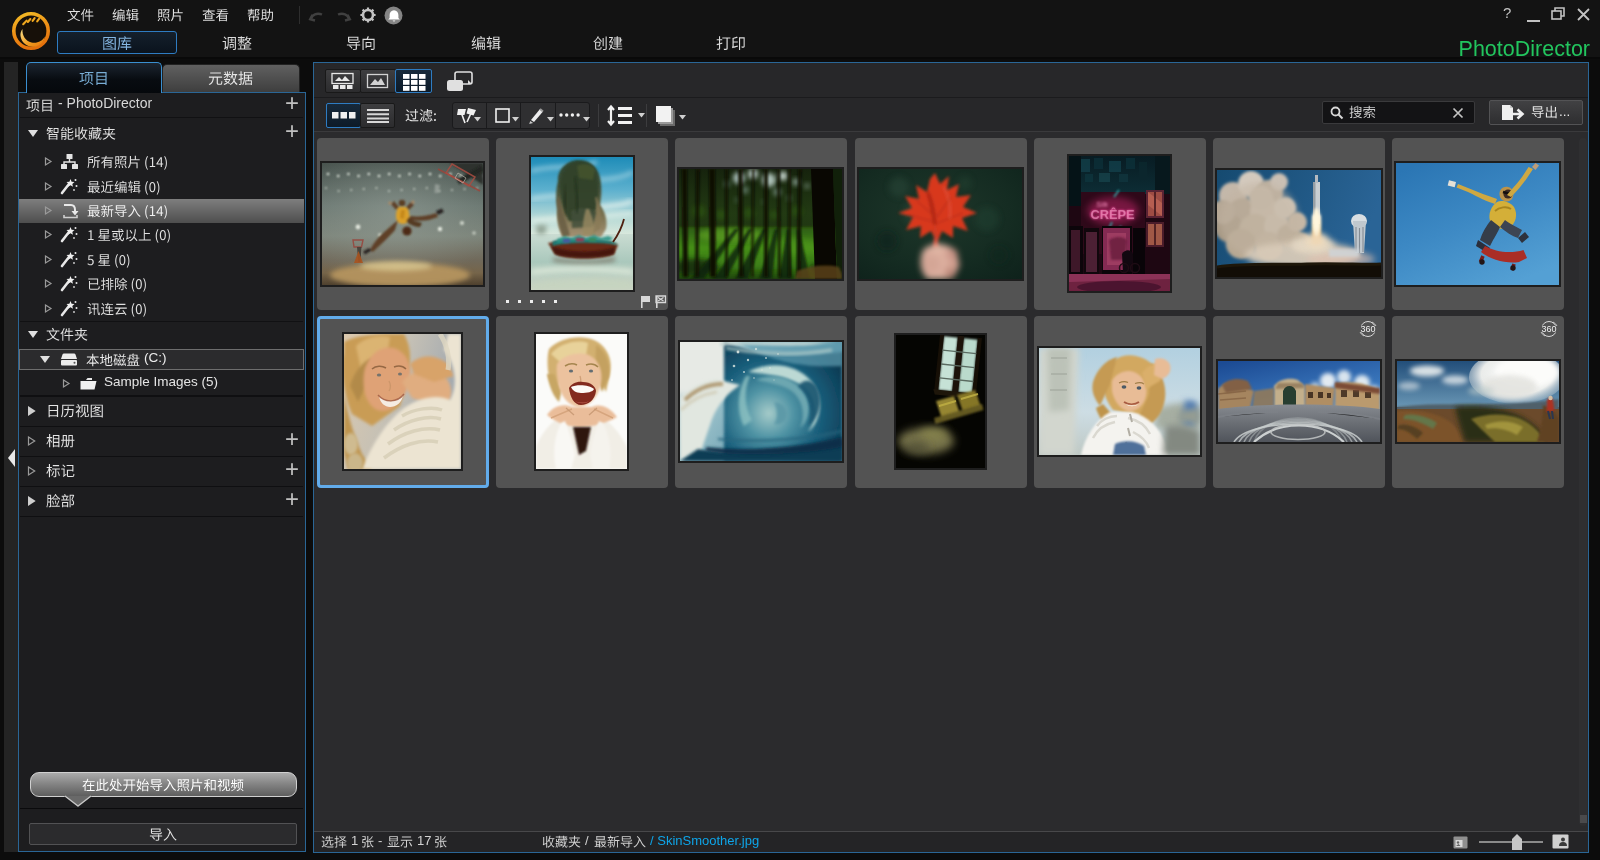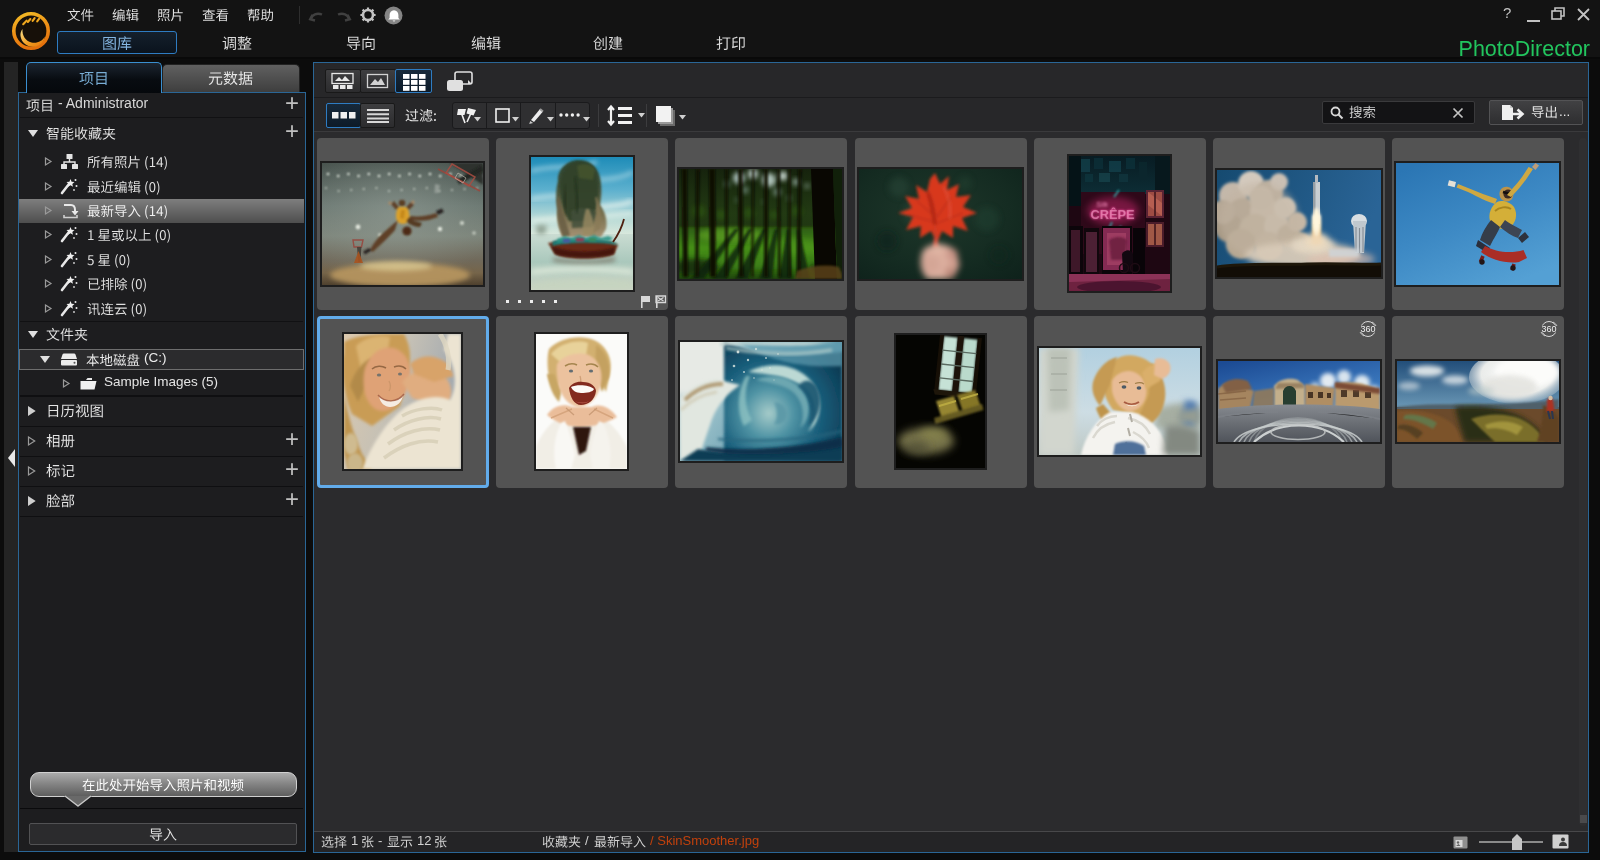--- a/index.html
+++ b/index.html
@@ -136,21 +136,21 @@
 <div style="position:absolute;left:162px;top:64px;width:138px;height:28px;background:linear-gradient(#606060,#3e3e3e);border:1px solid #222;border-bottom:none;border-radius:5px 5px 0 0"></div>
 <div style="position:absolute;left:208px;top:66.9px"><svg width="45" height="22" viewBox="0 -16.8 45 22" style="overflow:visible;" fill="#e6e6e6">
       <path transform="translate(0.0,0)" d="M2.2 -11.4V-10.3H12.9V-11.4ZM0.9 -7.2V-6.1H4.7C4.5 -3.3 3.9 -0.9 0.7 0.3C1.0 0.5 1.3 0.9 1.4 1.2C4.9 -0.2 5.6 -2.9 5.9 -6.1H8.7V-0.8C8.7 0.6 9.1 0.9 10.5 0.9C10.7 0.9 12.3 0.9 12.6 0.9C13.9 0.9 14.2 0.2 14.4 -2.4C14.1 -2.4 13.6 -2.6 13.3 -2.9C13.3 -0.5 13.2 -0.1 12.5 -0.1C12.2 -0.1 10.9 -0.1 10.6 -0.1C10.0 -0.1 9.9 -0.2 9.9 -0.8V-6.1H14.1V-7.2Z"></path>
       <path transform="translate(15.0,0)" d="M6.6 -12.3C6.4 -11.7 5.9 -10.8 5.5 -10.3L6.3 -10.0C6.6 -10.5 7.2 -11.2 7.6 -11.9ZM1.3 -11.9C1.7 -11.3 2.1 -10.4 2.2 -9.9L3.1 -10.3C3.0 -10.8 2.6 -11.6 2.1 -12.2ZM6.1 -3.9C5.8 -3.1 5.3 -2.5 4.8 -1.9C4.2 -2.2 3.6 -2.5 3.0 -2.7C3.3 -3.1 3.5 -3.5 3.7 -3.9ZM1.6 -2.3C2.4 -2.0 3.2 -1.6 4.0 -1.2C3.0 -0.6 1.8 -0.1 0.6 0.2C0.8 0.4 1.1 0.8 1.2 1.1C2.5 0.7 3.8 0.1 4.9 -0.8C5.4 -0.4 5.8 -0.2 6.2 0.1L6.9 -0.6C6.6 -0.9 6.1 -1.2 5.6 -1.4C6.4 -2.3 7.0 -3.3 7.4 -4.6L6.8 -4.9L6.6 -4.8H4.2L4.5 -5.6L3.5 -5.8C3.4 -5.5 3.2 -5.2 3.1 -4.8H1.1V-3.9H2.6C2.3 -3.3 2.0 -2.7 1.6 -2.3ZM3.9 -12.6V-9.8H0.8V-8.9H3.5C2.8 -7.9 1.6 -7.0 0.6 -6.5C0.8 -6.3 1.1 -5.9 1.2 -5.7C2.1 -6.2 3.1 -7.0 3.9 -7.9V-6.1H4.9V-8.1C5.6 -7.6 6.5 -6.9 6.9 -6.5L7.5 -7.3C7.2 -7.6 5.9 -8.4 5.1 -8.9H8.0V-9.8H4.9V-12.6ZM9.4 -12.5C9.1 -9.8 8.4 -7.3 7.2 -5.7C7.5 -5.6 7.9 -5.2 8.1 -5.1C8.5 -5.6 8.8 -6.3 9.1 -7.0C9.4 -5.5 9.9 -4.2 10.4 -3.0C9.6 -1.6 8.4 -0.5 6.8 0.3C7.0 0.6 7.3 1.0 7.4 1.2C8.9 0.4 10.1 -0.6 11.0 -1.9C11.7 -0.7 12.6 0.4 13.8 1.1C14.0 0.8 14.3 0.4 14.6 0.2C13.3 -0.5 12.3 -1.6 11.6 -3.0C12.4 -4.5 12.9 -6.4 13.2 -8.6H14.2V-9.7H9.9C10.2 -10.5 10.3 -11.4 10.5 -12.3ZM12.1 -8.6C11.9 -6.9 11.5 -5.4 11.0 -4.1C10.4 -5.5 10.0 -7.0 9.7 -8.6Z"></path>
       <path transform="translate(30.0,0)" d="M7.3 -3.6V1.2H8.2V0.6H12.9V1.2H13.9V-3.6H11.0V-5.4H14.4V-6.4H11.0V-8.1H13.8V-11.9H5.9V-7.4C5.9 -5.0 5.8 -1.8 4.2 0.6C4.5 0.7 5.0 1.0 5.2 1.2C6.4 -0.6 6.8 -3.2 7.0 -5.4H9.9V-3.6ZM7.0 -11.0H12.8V-9.0H7.0ZM7.0 -8.1H9.9V-6.4H7.0L7.0 -7.4ZM8.2 -0.3V-2.6H12.9V-0.3ZM2.5 -12.6V-9.6H0.6V-8.5H2.5V-5.2C1.7 -5.0 1.0 -4.8 0.4 -4.6L0.7 -3.5L2.5 -4.1V-0.2C2.5 0.0 2.4 0.1 2.2 0.1C2.1 0.1 1.5 0.1 0.8 0.1C1.0 0.4 1.1 0.8 1.2 1.1C2.1 1.1 2.7 1.1 3.0 0.9C3.4 0.7 3.6 0.4 3.6 -0.2V-4.4L5.3 -5.0L5.1 -6.0L3.6 -5.5V-8.5H5.2V-9.6H3.6V-12.6Z"></path>
     </svg></div>
 <div style="position:absolute;left:26px;top:94.6px"><svg width="28" height="20" viewBox="0 -15.7 28 20" style="overflow:visible;" fill="#d8d8d8">
       <path transform="translate(0.0,0)" d="M8.7 -7.0V-4.0C8.7 -2.6 8.3 -0.8 4.5 0.3C4.7 0.5 5.0 0.9 5.1 1.1C9.1 -0.2 9.7 -2.2 9.7 -4.0V-7.0ZM9.6 -1.3C10.7 -0.6 12.1 0.4 12.8 1.1L13.5 0.4C12.8 -0.3 11.4 -1.3 10.3 -1.9ZM0.4 -2.6 0.7 -1.5C2.0 -1.9 3.7 -2.5 5.3 -3.1L5.2 -4.0L3.5 -3.5V-9.1H5.1V-10.1H0.6V-9.1H2.4V-3.1ZM5.8 -8.7V-2.1H6.9V-7.8H11.4V-2.2H12.5V-8.7H9.2C9.4 -9.2 9.6 -9.7 9.8 -10.2H13.4V-11.1H5.3V-10.2H8.6C8.4 -9.7 8.3 -9.2 8.1 -8.7Z"></path>
       <path transform="translate(14.0,0)" d="M3.3 -6.6H10.6V-4.3H3.3ZM3.3 -7.6V-9.9H10.6V-7.6ZM3.3 -3.3H10.6V-0.9H3.3ZM2.2 -10.9V1.0H3.3V0.1H10.6V1.0H11.7V-10.9Z"></path>
     </svg></div>
-<div style="position:absolute;left:58px;top:94.9px;font-family:'Liberation Sans',sans-serif;font-size:14px;font-weight:normal;color:#d8d8d8;white-space:nowrap;letter-spacing:0">- Administrator</div>
+<div style="position:absolute;left:58px;top:94.9px;font-family:'Liberation Sans',sans-serif;font-size:14px;font-weight:normal;color:#d8d8d8;white-space:nowrap;letter-spacing:0">- PhotoDirector</div>
 <div style="position:absolute;left:285px;top:88.7px;font-family:'Liberation Sans',sans-serif;font-size:24px;font-weight:100;color:#c0c0c0;white-space:nowrap;letter-spacing:0">+</div>
 <div style="position:absolute;left:20px;top:117px;width:283px;height:1px;background:#111113"></div>
 <div style="position:absolute;left:28px;top:129px;">
     <svg width="10" height="8" viewBox="0 0 10 8" style="display:block;overflow:visible">
       <path d="M0 1 L10 1 L5 8 Z" fill="#e0e0e0"></path>
     </svg>
   </div>
 <div style="position:absolute;left:46px;top:122.6px"><svg width="70" height="20" viewBox="0 -15.7 70 20" style="overflow:visible;" fill="#e2e2e2">
       <path transform="translate(0.0,0)" d="M8.6 -9.7H11.5V-6.7H8.6ZM7.6 -10.6V-5.7H12.5V-10.6ZM3.8 -1.7H10.3V-0.3H3.8ZM3.8 -2.5V-3.8H10.3V-2.5ZM2.7 -4.7V1.1H3.8V0.6H10.3V1.1H11.4V-4.7ZM2.3 -11.8C2.0 -10.8 1.4 -9.7 0.7 -9.0C0.9 -8.9 1.3 -8.6 1.5 -8.5C1.8 -8.8 2.1 -9.3 2.4 -9.7H3.6V-8.9L3.6 -8.4H0.7V-7.5H3.4C3.1 -6.7 2.4 -5.8 0.6 -5.1C0.8 -4.9 1.1 -4.6 1.2 -4.3C2.7 -5.0 3.6 -5.8 4.0 -6.6C4.7 -6.1 5.8 -5.4 6.2 -5.0L6.9 -5.8C6.5 -6.0 4.9 -7.0 4.4 -7.3L4.4 -7.5H7.0V-8.4H4.6L4.6 -8.9V-9.7H6.7V-10.6H2.9C3.0 -10.9 3.1 -11.3 3.2 -11.6Z"></path>
       <path transform="translate(14.0,0)" d="M5.4 -5.9V-4.7H2.4V-5.9ZM1.4 -6.8V1.1H2.4V-1.8H5.4V-0.1C5.4 0.1 5.3 0.1 5.1 0.1C4.9 0.1 4.3 0.1 3.7 0.1C3.8 0.4 4.0 0.8 4.0 1.1C4.9 1.1 5.5 1.1 5.9 0.9C6.3 0.7 6.4 0.4 6.4 -0.1V-6.8ZM2.4 -3.9H5.4V-2.6H2.4ZM12.0 -10.7C11.2 -10.3 10.0 -9.8 8.8 -9.4V-11.7H7.7V-7.1C7.7 -5.9 8.1 -5.6 9.4 -5.6C9.7 -5.6 11.5 -5.6 11.8 -5.6C12.9 -5.6 13.2 -6.1 13.4 -7.8C13.1 -7.9 12.6 -8.0 12.4 -8.2C12.4 -6.8 12.3 -6.6 11.7 -6.6C11.3 -6.6 9.8 -6.6 9.5 -6.6C8.9 -6.6 8.8 -6.7 8.8 -7.1V-8.5C10.1 -8.9 11.6 -9.4 12.7 -9.9ZM12.2 -4.5C11.4 -3.9 10.0 -3.4 8.8 -3.0V-5.2H7.7V-0.5C7.7 0.7 8.1 1.0 9.4 1.0C9.7 1.0 11.6 1.0 11.9 1.0C13.1 1.0 13.4 0.5 13.5 -1.4C13.2 -1.5 12.8 -1.6 12.5 -1.8C12.5 -0.2 12.4 0.1 11.8 0.1C11.4 0.1 9.8 0.1 9.5 0.1C8.9 0.1 8.8 -0.0 8.8 -0.5V-2.1C10.2 -2.5 11.8 -3.1 12.9 -3.7ZM1.2 -7.7C1.5 -7.9 2.0 -7.9 5.8 -8.2C5.9 -7.9 6.0 -7.7 6.1 -7.5L7.0 -7.9C6.7 -8.7 6.0 -10.0 5.2 -10.9L4.4 -10.6C4.7 -10.1 5.1 -9.5 5.4 -9.0L2.3 -8.8C2.9 -9.6 3.5 -10.5 4.0 -11.5L2.9 -11.8C2.5 -10.7 1.7 -9.6 1.5 -9.3C1.2 -9.0 1.0 -8.8 0.8 -8.8C0.9 -8.5 1.1 -8.0 1.2 -7.7Z"></path>
@@ -1322,37 +1322,37 @@
     </svg></div>
 <div style="position:absolute;left:351px;top:832.6px;font-family:'Liberation Sans',sans-serif;font-size:13px;font-weight:normal;color:#d2d2d2;white-space:nowrap;letter-spacing:0">1</div>
 <div style="position:absolute;left:361px;top:832.4px"><svg width="13" height="19" viewBox="0 -14.6 13 19" style="overflow:visible;" fill="#d2d2d2">
       <path transform="translate(0.0,0)" d="M11.0 -10.3C10.3 -9.0 9.1 -7.7 7.8 -6.9C8.0 -6.8 8.4 -6.4 8.5 -6.3C9.8 -7.2 11.1 -8.6 11.9 -10.1ZM1.5 -7.5C1.5 -6.2 1.3 -4.6 1.1 -3.5H3.7C3.6 -1.2 3.5 -0.3 3.2 -0.0C3.1 0.1 3.0 0.1 2.8 0.1C2.5 0.1 1.9 0.1 1.2 0.0C1.4 0.3 1.5 0.7 1.5 0.9C2.2 0.9 2.8 0.9 3.2 0.9C3.6 0.9 3.8 0.8 4.0 0.5C4.4 0.2 4.6 -1.0 4.7 -4.0C4.7 -4.2 4.8 -4.4 4.8 -4.4H2.2C2.2 -5.1 2.3 -5.8 2.4 -6.6H4.7V-10.4H1.2V-9.5H3.7V-7.5ZM6.2 1.1C6.4 0.9 6.7 0.8 9.3 -0.3C9.3 -0.5 9.3 -0.9 9.3 -1.2L7.3 -0.5V-4.9H8.6C9.2 -2.4 10.3 -0.3 12.0 0.9C12.1 0.6 12.4 0.3 12.6 0.1C11.1 -0.9 10.0 -2.8 9.5 -4.9H12.5V-5.9H7.3V-10.7H6.3V-5.9H4.9V-4.9H6.3V-0.6C6.3 -0.1 6.0 0.2 5.7 0.3C5.9 0.5 6.1 0.9 6.2 1.1Z"></path>
     </svg></div>
 <div style="position:absolute;left:378px;top:832.6px;font-family:'Liberation Sans',sans-serif;font-size:13px;font-weight:normal;color:#d2d2d2;white-space:nowrap;letter-spacing:0">-</div>
 <div style="position:absolute;left:387px;top:832.4px"><svg width="26" height="19" viewBox="0 -14.6 26 19" style="overflow:visible;" fill="#d2d2d2">
       <path transform="translate(0.0,0)" d="M3.2 -7.4H9.8V-6.1H3.2ZM3.2 -9.5H9.8V-8.2H3.2ZM2.2 -10.3V-5.3H10.8V-10.3ZM10.7 -4.3C10.2 -3.5 9.5 -2.3 8.9 -1.6L9.6 -1.3C10.2 -2.0 10.9 -3.0 11.5 -3.9ZM1.6 -3.9C2.1 -3.0 2.8 -1.9 3.1 -1.2L3.9 -1.6C3.6 -2.3 2.9 -3.4 2.4 -4.2ZM7.4 -4.7V-0.5H5.5V-4.7H4.6V-0.5H0.5V0.4H12.5V-0.5H8.4V-4.7Z"></path>
       <path transform="translate(13.0,0)" d="M3.0 -4.6C2.5 -3.1 1.5 -1.7 0.5 -0.7C0.7 -0.6 1.1 -0.3 1.4 -0.1C2.4 -1.1 3.4 -2.7 4.0 -4.3ZM8.9 -4.2C9.8 -2.9 10.8 -1.2 11.2 -0.1L12.1 -0.6C11.8 -1.7 10.7 -3.3 9.8 -4.5ZM1.9 -10.0V-9.0H11.1V-10.0ZM0.8 -6.8V-5.8H6.0V-0.2C6.0 -0.0 5.9 0.0 5.7 0.0C5.4 0.0 4.6 0.0 3.7 0.0C3.8 0.3 4.0 0.7 4.0 1.0C5.2 1.0 6.0 1.0 6.4 0.9C6.9 0.7 7.0 0.4 7.0 -0.2V-5.8H12.2V-6.8Z"></path>
     </svg></div>
-<div style="position:absolute;left:417px;top:832.6px;font-family:'Liberation Sans',sans-serif;font-size:13px;font-weight:normal;color:#d2d2d2;white-space:nowrap;letter-spacing:0">12</div>
+<div style="position:absolute;left:417px;top:832.6px;font-family:'Liberation Sans',sans-serif;font-size:13px;font-weight:normal;color:#d2d2d2;white-space:nowrap;letter-spacing:0">17</div>
 <div style="position:absolute;left:434px;top:832.4px"><svg width="13" height="19" viewBox="0 -14.6 13 19" style="overflow:visible;" fill="#d2d2d2">
       <path transform="translate(0.0,0)" d="M11.0 -10.3C10.3 -9.0 9.1 -7.7 7.8 -6.9C8.0 -6.8 8.4 -6.4 8.5 -6.3C9.8 -7.2 11.1 -8.6 11.9 -10.1ZM1.5 -7.5C1.5 -6.2 1.3 -4.6 1.1 -3.5H3.7C3.6 -1.2 3.5 -0.3 3.2 -0.0C3.1 0.1 3.0 0.1 2.8 0.1C2.5 0.1 1.9 0.1 1.2 0.0C1.4 0.3 1.5 0.7 1.5 0.9C2.2 0.9 2.8 0.9 3.2 0.9C3.6 0.9 3.8 0.8 4.0 0.5C4.4 0.2 4.6 -1.0 4.7 -4.0C4.7 -4.2 4.8 -4.4 4.8 -4.4H2.2C2.2 -5.1 2.3 -5.8 2.4 -6.6H4.7V-10.4H1.2V-9.5H3.7V-7.5ZM6.2 1.1C6.4 0.9 6.7 0.8 9.3 -0.3C9.3 -0.5 9.3 -0.9 9.3 -1.2L7.3 -0.5V-4.9H8.6C9.2 -2.4 10.3 -0.3 12.0 0.9C12.1 0.6 12.4 0.3 12.6 0.1C11.1 -0.9 10.0 -2.8 9.5 -4.9H12.5V-5.9H7.3V-10.7H6.3V-5.9H4.9V-4.9H6.3V-0.6C6.3 -0.1 6.0 0.2 5.7 0.3C5.9 0.5 6.1 0.9 6.2 1.1Z"></path>
     </svg></div>
 <div style="position:absolute;left:542px;top:832.4px"><svg width="39" height="19" viewBox="0 -14.6 39 19" style="overflow:visible;" fill="#d2d2d2">
       <path transform="translate(0.0,0)" d="M7.6 -7.5H10.5C10.2 -5.8 9.8 -4.4 9.1 -3.2C8.5 -4.4 7.9 -5.8 7.6 -7.3ZM7.5 -10.9C7.1 -8.7 6.4 -6.5 5.3 -5.2C5.5 -5.0 5.9 -4.6 6.0 -4.4C6.4 -4.9 6.7 -5.4 7.1 -6.1C7.5 -4.7 8.0 -3.4 8.6 -2.3C7.9 -1.2 6.9 -0.4 5.5 0.2C5.7 0.5 6.1 0.9 6.2 1.1C7.4 0.4 8.4 -0.5 9.2 -1.5C9.9 -0.4 10.8 0.4 11.9 1.0C12.0 0.7 12.3 0.4 12.5 0.2C11.4 -0.4 10.5 -1.2 9.7 -2.3C10.5 -3.7 11.1 -5.4 11.5 -7.5H12.4V-8.4H7.9C8.2 -9.1 8.4 -9.9 8.5 -10.8ZM1.2 -1.3C1.4 -1.5 1.8 -1.7 4.2 -2.6V1.1H5.2V-10.7H4.2V-3.5L2.2 -2.8V-9.5H1.2V-3.1C1.2 -2.6 1.0 -2.3 0.8 -2.2C0.9 -2.0 1.1 -1.5 1.2 -1.3Z"></path>
       <path transform="translate(13.0,0)" d="M10.8 -6.1C10.6 -5.0 10.3 -4.0 9.9 -3.0C9.7 -4.1 9.6 -5.4 9.5 -6.9H12.4V-7.8H11.5L11.9 -8.0C11.6 -8.4 11.1 -8.8 10.6 -9.0L10.0 -8.6C10.4 -8.4 10.8 -8.1 11.1 -7.8H9.5L9.5 -8.6H9.1V-9.2H12.2V-10.0H9.1V-10.9H8.1V-10.0H4.8V-10.9H3.9V-10.0H0.8V-9.2H3.9V-8.3H4.8V-9.2H8.1V-8.2H8.6L8.6 -7.8H3.0V-5.5H1.9V-7.7H1.1V-4.3H1.9V-4.7H3.0V-4.2V-3.6H0.5V-2.8H1.3V-2.2C1.3 -1.4 1.1 -0.2 0.4 0.6C0.6 0.7 0.9 0.9 1.1 1.0C1.9 0.1 2.0 -1.2 2.0 -2.2V-2.8H2.9C2.8 -1.6 2.7 -0.3 2.1 0.7C2.3 0.7 2.7 0.9 2.8 1.1C3.7 -0.4 3.8 -2.6 3.8 -4.2V-6.9H8.6C8.7 -4.9 9.0 -3.2 9.3 -1.9C9.0 -1.5 8.7 -1.1 8.4 -0.8V-1.1H7.0V-2.1H8.3V-4.5H7.0V-5.4H8.3V-6.1H4.5V0.3H5.2V-0.5H8.2C7.8 -0.1 7.5 0.2 7.1 0.5C7.3 0.6 7.6 0.9 7.8 1.1C8.5 0.5 9.1 -0.1 9.6 -0.8C10.0 0.4 10.6 1.1 11.3 1.1C12.1 1.1 12.4 0.7 12.6 -1.0C12.3 -1.1 12.1 -1.3 11.9 -1.4C11.8 -0.2 11.7 0.2 11.4 0.2C11.0 0.2 10.5 -0.4 10.2 -1.7C10.9 -2.9 11.4 -4.3 11.7 -6.0ZM6.3 -1.1H5.2V-2.1H6.3ZM6.3 -4.5H5.2V-5.4H6.3ZM5.2 -3.9H7.6V-2.7H5.2Z"></path>
       <path transform="translate(26.0,0)" d="M2.3 -7.5C2.8 -6.7 3.2 -5.6 3.4 -5.0L4.3 -5.2C4.1 -5.9 3.7 -6.9 3.2 -7.7ZM9.6 -7.7C9.3 -7.0 8.7 -5.8 8.2 -5.2L9.0 -4.9C9.5 -5.6 10.1 -6.6 10.5 -7.4ZM6.0 -10.9V-9.0H1.2V-8.0H6.0C6.0 -6.8 5.9 -5.7 5.7 -4.8H0.8V-3.8H5.5C4.8 -1.9 3.5 -0.6 0.6 0.2C0.8 0.4 1.1 0.8 1.2 1.0C4.4 0.1 5.8 -1.4 6.5 -3.6C7.5 -1.3 9.2 0.3 11.8 1.0C11.9 0.7 12.2 0.3 12.4 0.1C10.0 -0.5 8.3 -1.8 7.4 -3.8H12.2V-4.8H6.8C6.9 -5.7 7.0 -6.8 7.0 -8.0H11.8V-9.0H7.1L7.1 -10.9Z"></path>
     </svg></div>
 <div style="position:absolute;left:585px;top:832.6px;font-family:'Liberation Sans',sans-serif;font-size:13px;font-weight:normal;color:#d2d2d2;white-space:nowrap;letter-spacing:0">/</div>
 <div style="position:absolute;left:594px;top:832.4px"><svg width="52" height="19" viewBox="0 -14.6 52 19" style="overflow:visible;" fill="#d2d2d2">
       <path transform="translate(0.0,0)" d="M3.2 -8.3H9.8V-7.3H3.2ZM3.2 -9.8H9.8V-8.9H3.2ZM2.3 -10.5V-6.6H10.8V-10.5ZM5.1 -5.1V-4.2H2.8V-5.1ZM0.6 -0.6 0.7 0.3 5.1 -0.2V1.0H6.1V-0.3L6.8 -0.4V-1.2L6.1 -1.1V-5.1H12.3V-5.9H0.6V-5.1H1.9V-0.7ZM6.6 -4.3V-3.5H7.4L7.1 -3.4C7.5 -2.5 8.0 -1.6 8.7 -0.9C8.0 -0.4 7.2 0.0 6.4 0.3C6.6 0.5 6.8 0.8 6.9 1.0C7.7 0.7 8.6 0.2 9.4 -0.3C10.1 0.3 11.0 0.7 11.9 1.0C12.1 0.8 12.3 0.4 12.5 0.2C11.6 0.0 10.7 -0.4 10.0 -0.9C10.9 -1.8 11.6 -2.8 12.0 -4.1L11.4 -4.3L11.2 -4.3ZM8.0 -3.5H10.8C10.5 -2.7 10.0 -2.0 9.4 -1.5C8.8 -2.0 8.3 -2.7 8.0 -3.5ZM5.1 -3.5V-2.6H2.8V-3.5ZM5.1 -1.8V-1.0L2.8 -0.8V-1.8Z"></path>
       <path transform="translate(13.0,0)" d="M4.7 -2.8C5.1 -2.1 5.5 -1.2 5.7 -0.7L6.4 -1.1C6.2 -1.6 5.8 -2.5 5.3 -3.1ZM1.8 -3.1C1.5 -2.3 1.1 -1.5 0.5 -0.9C0.7 -0.8 1.1 -0.5 1.2 -0.4C1.7 -1.0 2.2 -1.9 2.5 -2.9ZM7.2 -9.7V-5.2C7.2 -3.5 7.1 -1.2 6.0 0.3C6.2 0.4 6.6 0.7 6.7 0.9C7.9 -0.8 8.1 -3.3 8.1 -5.2V-5.6H10.1V1.0H11.0V-5.6H12.5V-6.5H8.1V-9.0C9.5 -9.2 11.0 -9.6 12.1 -10.0L11.3 -10.7C10.3 -10.3 8.6 -9.9 7.2 -9.7ZM2.8 -10.8C3.0 -10.4 3.2 -9.9 3.4 -9.6H0.8V-8.7H6.5V-9.6H4.4C4.2 -10.0 3.9 -10.5 3.7 -11.0ZM4.9 -8.7C4.7 -8.1 4.4 -7.2 4.2 -6.6H0.6V-5.8H3.3V-4.4H0.7V-3.5H3.3V-0.2C3.3 -0.1 3.2 -0.1 3.1 -0.1C3.0 -0.1 2.6 -0.1 2.1 -0.1C2.2 0.2 2.4 0.5 2.4 0.8C3.0 0.8 3.5 0.8 3.8 0.6C4.1 0.5 4.2 0.2 4.2 -0.2V-3.5H6.6V-4.4H4.2V-5.8H6.7V-6.6H5.1C5.3 -7.1 5.6 -7.8 5.8 -8.5ZM1.6 -8.5C1.9 -7.9 2.1 -7.1 2.1 -6.6L3.0 -6.8C2.9 -7.3 2.7 -8.1 2.4 -8.6Z"></path>
       <path transform="translate(26.0,0)" d="M2.7 -2.4C3.6 -1.7 4.5 -0.7 4.9 -0.0L5.6 -0.7C5.2 -1.3 4.3 -2.2 3.5 -2.9H8.4V-0.1C8.4 0.1 8.3 0.1 8.1 0.1C7.8 0.1 6.9 0.1 5.9 0.1C6.1 0.4 6.2 0.7 6.3 1.0C7.5 1.0 8.3 1.0 8.8 0.8C9.3 0.7 9.4 0.5 9.4 -0.1V-2.9H12.3V-3.8H9.4V-4.8H8.4V-3.8H0.8V-2.9H3.3ZM1.8 -10.0V-6.6C1.8 -5.4 2.4 -5.1 4.5 -5.1C5.0 -5.1 9.2 -5.1 9.7 -5.1C11.4 -5.1 11.8 -5.4 12.0 -6.8C11.7 -6.8 11.3 -6.9 11.0 -7.1C10.9 -6.1 10.7 -5.9 9.7 -5.9C8.8 -5.9 5.2 -5.9 4.5 -5.9C3.0 -5.9 2.8 -6.1 2.8 -6.6V-7.3H10.7V-10.4H1.8ZM2.8 -9.5H9.8V-8.2H2.8Z"></path>
       <path transform="translate(39.0,0)" d="M3.8 -9.8C4.7 -9.2 5.4 -8.5 5.9 -7.7C5.1 -4.0 3.5 -1.3 0.5 0.2C0.8 0.4 1.2 0.8 1.4 0.9C4.1 -0.6 5.7 -3.0 6.7 -6.4C8.2 -3.8 9.1 -0.8 12.1 0.9C12.1 0.6 12.4 0.1 12.5 -0.2C8.2 -2.8 8.6 -7.7 4.4 -10.6Z"></path>
     </svg></div>
-<div style="position:absolute;left:650px;top:832.6px;font-family:'Liberation Sans',sans-serif;font-size:13px;font-weight:normal;color:#c2410c;white-space:nowrap;letter-spacing:0">/ SkinSmoother.jpg</div>
+<div style="position:absolute;left:650px;top:832.6px;font-family:'Liberation Sans',sans-serif;font-size:13px;font-weight:normal;color:#0ea5e9;white-space:nowrap;letter-spacing:0">/ SkinSmoother.jpg</div>
 <div style="position:absolute;left:1453px;top:836px;">
     <svg width="15" height="13" viewBox="0 0 15 13" style="display:block;overflow:visible">
       <rect x="0.5" y="0.5" width="14" height="12" rx="1" fill="#8f8f8f"></rect>
 <rect x="2.5" y="4" width="7" height="7" fill="#d8d8d8"></rect>
       <circle cx="5" cy="6.5" r="1.2" fill="#666"></circle>
       <path d="M3 10 l2.5 -2 l2 2 Z" fill="#666"></path>
     </svg>
   </div>
 <div style="position:absolute;left:1479px;top:841px;width:64px;height:2px;background:#8a8a8a"></div>
 <div style="position:absolute;left:1511px;top:834px;">

